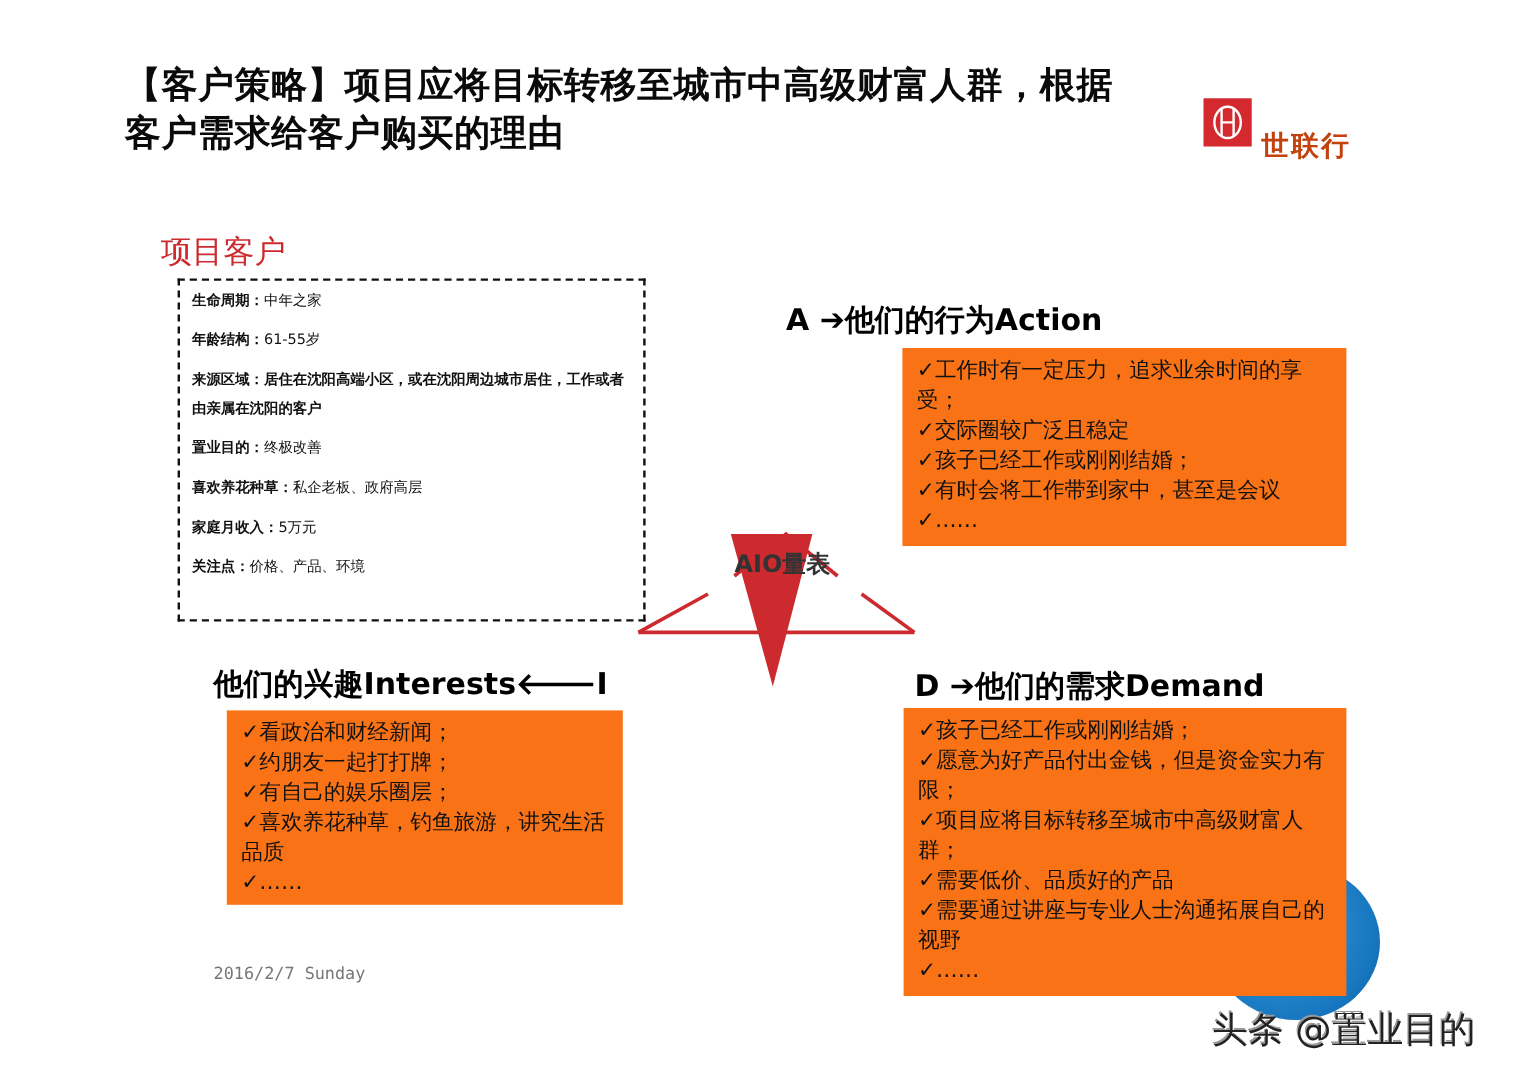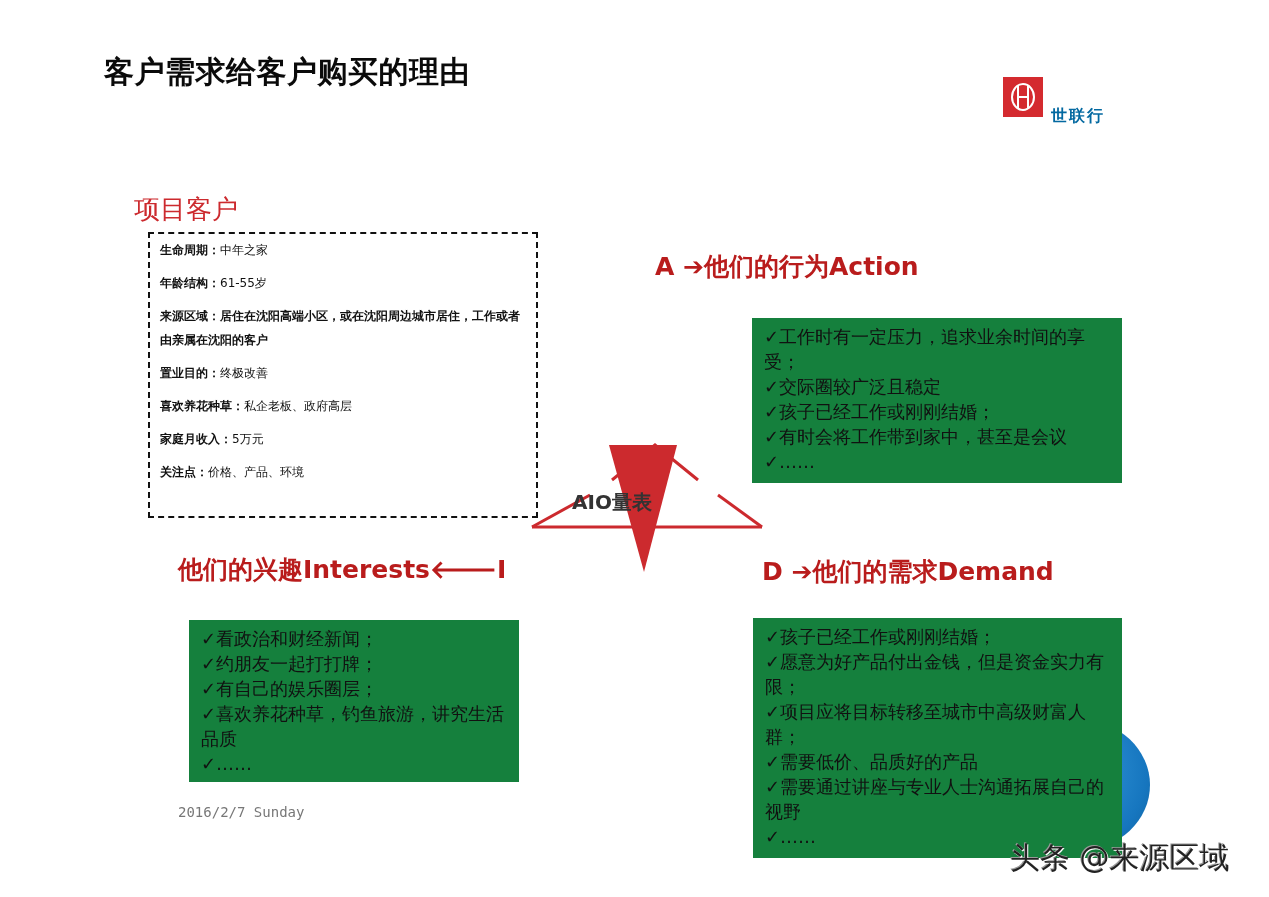--- a/index.html
+++ b/index.html
@@ -12,51 +12,52 @@
     .abs { position: absolute; }
     .title {
       left: 104px; top: 52px; width: 900px;
       font-size: 30px; font-weight: bold; line-height: 40px; color: #0a0a0a;
       letter-spacing: 0.5px;
     }
     .logo { left: 1003px; top: 66px; display: flex; align-items: center; gap: 8px; }
     .logo-mark {
       width: 40px; height: 40px; background: #d42a2f; position: relative;
     }
-    .logo-text { font-size: 16px; font-weight: bold; color: #0369a1; letter-spacing: 2px; margin-top: 40px; }
+    .logo-text { font-size: 23px; font-weight: bold; color: #c2410c; letter-spacing: 2px; margin-top: 40px; }
     .proj-title { left: 134px; top: 192px; font-size: 26px; color: #cc2a2e; }
     .proj-box {
       left: 148px; top: 232px; width: 390px; height: 286px;
       border: 2px dashed #111; box-sizing: border-box;
       padding: 4px 10px;
     }
     .proj-row { font-size: 12px; line-height: 24px; margin: 0 0 9px 0; }
     .proj-row .k { font-weight: bold; }
     .proj-row.long { font-weight: bold; }
-    .sec-head { font-size: 25px; font-weight: bold; color: #b91c1c; white-space: nowrap; }
+    .sec-head { font-size: 25px; font-weight: bold; color: #000000; white-space: nowrap; }
     .gbox {
-      background: #15803d; box-sizing: border-box; padding: 6px 12px;
-      font-size: 18px; line-height: 25px; color: #111; margin-top: 28px;
+      background: #f97316; box-sizing: border-box; padding: 6px 12px;
+      font-size: 18px; line-height: 25px; color: #111;
     }
     .gbox .li { margin: 0; }
     .date { left: 178px; top: 804px; font-size: 14px; color: #777; font-family: "DejaVu Sans Mono", monospace; }
     .watermark { left: 1010px; top: 838px; font-size: 30px; color: #222; text-shadow: 1px 1px 0 #fff, -1px -1px 0 #999; }
     .blue-circle {
       left: 1010px; top: 720px; width: 140px; height: 130px; border-radius: 50%;
       background: radial-gradient(circle at 40% 40%, #3a9ee0, #1676bf 70%, #0f5e99);
     }
     .aio-label {
-      left: 568px; top: 456px; width: 84px; text-align: right;
-      font-size: 20px; font-weight: bold; color: #333; line-height: 28px; margin-top: 32px;
+      left: 612px; top: 456px; width: 84px; text-align: left;
+      font-size: 20px; font-weight: bold; color: #333; line-height: 28px;
     }
   </style>
 </head>
 <body>
 
 <div class="abs title">
+  <div>【客户策略】项目应将目标转移至城市中高级财富人群，根据</div>
   <div>客户需求给客户购买的理由</div>
 </div>
 
 <div class="abs logo">
   <div class="logo-mark">
     <svg width="40" height="40" viewBox="0 0 40 40">
       <rect x="0" y="0" width="40" height="40" fill="#d42a2f"></rect>
       <ellipse cx="20" cy="20" rx="11" ry="13" fill="none" stroke="#fff" stroke-width="2"></ellipse>
       <line x1="15" y1="8" x2="15" y2="32" stroke="#fff" stroke-width="2"></line>
       <line x1="25" y1="8" x2="25" y2="32" stroke="#fff" stroke-width="2"></line>
@@ -112,13 +113,13 @@
 <div class="abs gbox" style="left:753px; top:590px; width:369px; height:240px;">
   <div class="li">✓孩子已经工作或刚刚结婚；</div>
   <div class="li">✓愿意为好产品付出金钱，但是资金实力有限；</div>
   <div class="li">✓项目应将目标转移至城市中高级财富人群；</div>
   <div class="li">✓需要低价、品质好的产品</div>
   <div class="li">✓需要通过讲座与专业人士沟通拓展自己的视野</div>
   <div class="li">✓……</div>
 </div>
 
 <div class="abs date">2016/2/7 Sunday</div>
-<div class="abs watermark">头条 @来源区域</div>
+<div class="abs watermark">头条 @置业目的</div>
 
 </body></html>

